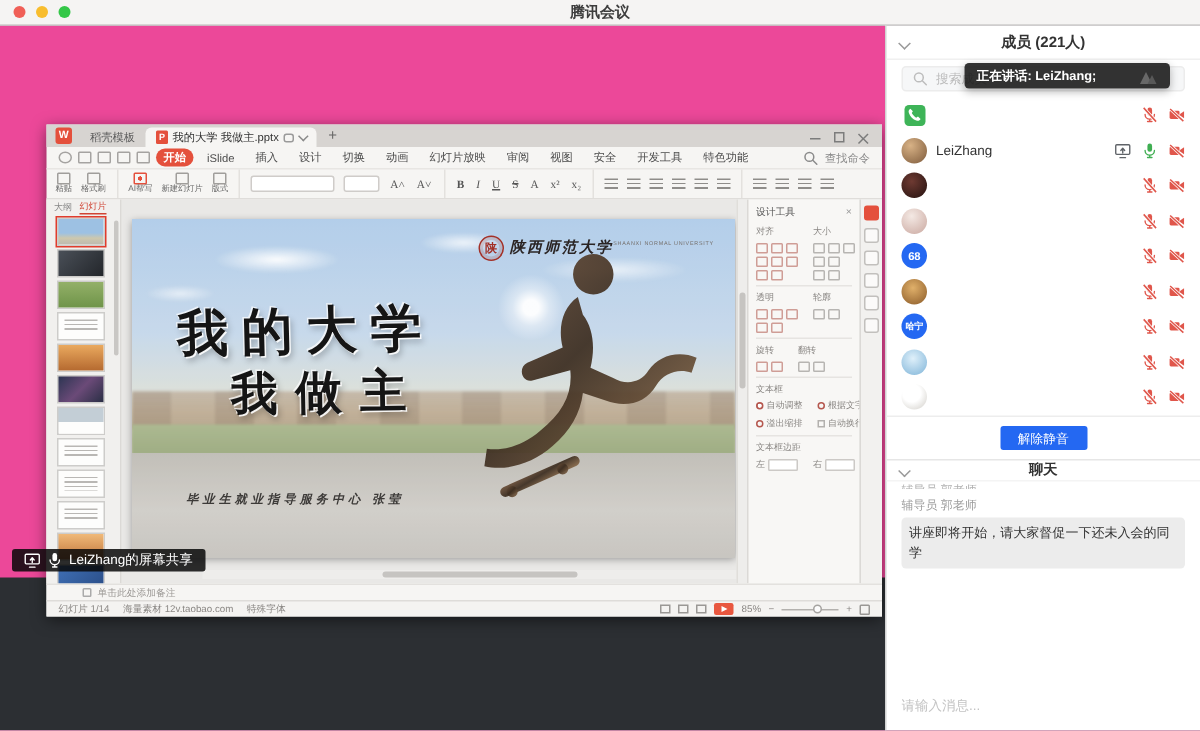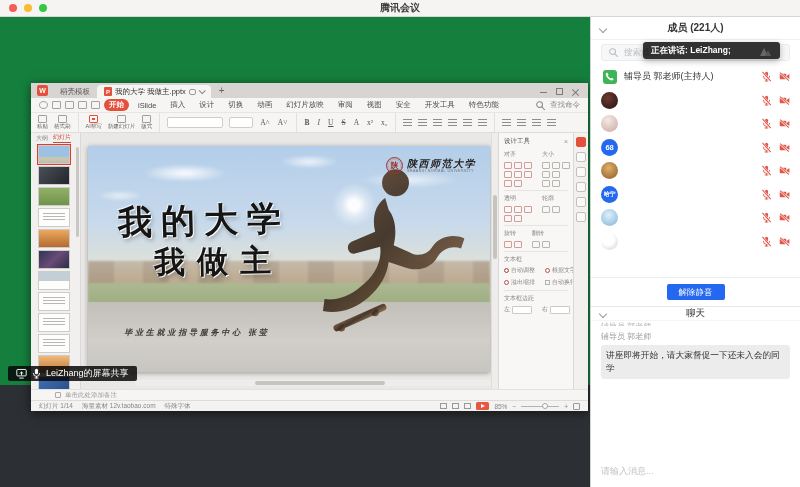--- a/index.html
+++ b/index.html
@@ -8,21 +8,21 @@
   #app{position:relative;width:800px;height:487px;background:#2c2f33}
 
   
   .titlebar{position:absolute;top:0;left:0;right:0;height:17px;background:#f5f4f3;border-bottom:1px solid #d7d6d5;display:flex;align-items:center;justify-content:center;z-index:30}
   .lights{position:absolute;left:9px;top:4px;display:flex;gap:7px}
   .light{width:8px;height:8px;border-radius:50%}
   .l-close{background:#f05f57}.l-min{background:#f8bd2e}.l-max{background:#34c748}
   .tb-title{font-size:10px;color:#3d3d3d;font-weight:bold}
 
   
-  .stage{position:absolute;top:17px;left:0;width:590px;height:368px;background:#15803d}
+  .stage{position:absolute;top:17px;left:0;width:590px;height:368px;background:#ec4899}
   .share-badge{position:absolute;left:8px;bottom:4px;height:15px;background:rgba(8,8,8,.85);border-radius:2px;display:flex;align-items:center;gap:4px;padding:0 8px;color:#fff;font-size:9px;z-index:5}
   .share-badge svg{display:block}
 
   
   .wps{position:absolute;left:31px;top:66px;width:557px;height:328px;background:#f6f5f3;box-shadow:0 2px 10px rgba(0,0,0,.55)}
   .tabstrip{position:absolute;left:0;top:0;width:557px;height:15px;background:#d7d4d1;display:flex;align-items:flex-end;padding-left:4px}
   .wps-logo{width:11px;height:11px;background:#e4503c;border-radius:2px;margin:0 5px 2px 2px;display:flex;align-items:center;justify-content:center;color:#fff;font-size:7px;font-weight:bold}
   .tab{height:13px;display:flex;align-items:center;gap:3px;padding:0 7px;font-size:7.5px;color:#5a5a5a}
   .tab.doc{background:#f6f5f3;border-radius:4px 4px 0 0;color:#333}
   .dicon{width:8px;height:9px;background:#e4503c;border-radius:1px;color:#fff;font-size:6px;display:flex;align-items:center;justify-content:center;font-weight:bold}
@@ -34,21 +34,21 @@
   .wc-min::after{content:"";position:absolute;left:0;right:0;bottom:2px;height:1px;background:#7c7c7c}
   .wc-max{border:1px solid #7c7c7c}
   .wc-close::before,.wc-close::after{content:"";position:absolute;left:3px;top:0;width:1px;height:9px;background:#7c7c7c}
   .wc-close::before{transform:rotate(45deg)}.wc-close::after{transform:rotate(-45deg)}
 
   .menurow{position:absolute;left:0;top:15px;width:557px;height:14px;display:flex;align-items:center;padding:0 8px;gap:4px;font-size:7.5px;color:#4c4c4c}
   .qico{width:9px;height:8px;border:1px solid #a5a3a1;border-radius:1px}
   .qico.round{border-radius:50%}
   .menu-item{padding:1px 5px;white-space:nowrap}
   .menu-item.active{background:#e4503c;color:#fff;border-radius:8px;font-weight:bold}
-  .findgrp{margin-left:auto;display:flex;align-items:center;gap:4px;color:#8b8b8b}
+  .findgrp{margin-left:auto;display:flex;align-items:flex-end;gap:4px;color:#8b8b8b}
 
   .toolbar{position:absolute;left:0;top:29px;width:557px;height:21px;border-top:1px solid #e8e6e3;border-bottom:1px solid #dfddda;display:flex;align-items:center;padding:0 6px;gap:7px}
   .tgroup{display:flex;align-items:center;gap:6px;height:19px;padding-right:7px;border-right:1px solid #e3e1de}
   .tbtn{display:flex;flex-direction:column;align-items:center;justify-content:center;font-size:5.5px;color:#6a6a6a;gap:1px;line-height:1}
   .tico{width:9px;height:8px;border:1px solid #a09e9b;border-radius:1px}
   .tico.red{border-color:#e4503c;background:radial-gradient(circle,#e4503c 0 30%,transparent 32%)}
   .finput{width:56px;height:11px;background:#fff;border:1px solid #cfccc9;border-radius:2px}
   .fsize{width:24px}
   .glyphbtn{font-size:7.5px;color:#555;font-family:"Liberation Serif",serif;padding:0 1px}
   .parico{width:9px;height:8px;background:repeating-linear-gradient(180deg,#8f8d8a 0 1px,transparent 1px 3px)}
@@ -81,21 +81,21 @@
   .sl-buildings{position:absolute;left:0;right:0;top:51%;height:11%;background:repeating-linear-gradient(90deg,rgba(125,95,70,.38) 0 26px,rgba(168,138,108,.34) 26px 55px),linear-gradient(180deg,rgba(150,120,92,.25),rgba(160,130,100,.45));filter:blur(1.2px)}
   .sl-lawn{position:absolute;left:0;right:0;top:60.5%;height:9%;background:linear-gradient(180deg,#9dac7d,#8d9e6c);filter:blur(.8px)}
   .sl-road{position:absolute;left:0;right:0;top:69%;height:31%;background:linear-gradient(180deg,#b6b3ab,#c9c6c0 55%,#bebbb5)}
   .sl-wash{position:absolute;inset:0;background:rgba(255,255,255,.16)}
   .sl-flare{position:absolute;left:60.5%;top:16%;width:46px;height:46px;background:radial-gradient(circle,rgba(255,255,255,.95) 0 16%,rgba(255,255,255,.4) 38%,transparent 68%)}
   .sl-fig{position:absolute;right:1%;top:9%;height:82%}
   .sl-t1{position:absolute;left:7.5%;top:23%;font-family:"DejaVu Serif","Liberation Serif",serif;font-weight:bold;font-size:34px;letter-spacing:9px;color:#151515;transform:rotate(-1.5deg);text-shadow:1px 1px 0 rgba(255,255,255,.9),-1px -1px 0 rgba(255,255,255,.7),2px 3px 4px rgba(0,0,0,.25)}
   .sl-t2{position:absolute;left:16.5%;top:42%;font-family:"DejaVu Serif","Liberation Serif",serif;font-weight:bold;font-size:31px;letter-spacing:12px;color:#151515;transform:rotate(-1deg);text-shadow:1px 1px 0 rgba(255,255,255,.9),-1px -1px 0 rgba(255,255,255,.7),2px 3px 4px rgba(0,0,0,.25)}
   .sl-logo{position:absolute;right:3.5%;top:5%;display:flex;align-items:center;gap:4px}
   .seal{width:17px;height:17px;border:1.4px solid #a33027;border-radius:50%;box-shadow:inset 0 0 0 2px rgba(163,48,39,.18);display:flex;align-items:center;justify-content:center;font-size:8px;color:#a33027;font-family:"DejaVu Serif",serif;font-weight:bold}
-  .logotxt{display:flex;flex-direction:column;line-height:1.15}
+  .logotxt{display:flex;flex-direction:row;line-height:1.15}
   .logocn{font-family:"DejaVu Serif","Liberation Serif",serif;font-weight:bold;font-size:10px;color:#2a2424;letter-spacing:1.5px;font-style:italic}
   .logoen{font-size:3.6px;color:#756f6b;letter-spacing:.5px}
   .sl-footer{position:absolute;left:9%;bottom:15%;font-size:8px;font-weight:bold;font-style:italic;color:#3c3a38;letter-spacing:2.8px}
   .vscroll{position:absolute;left:460px;top:0;width:7px;height:256px;background:#eeedeb;border-left:1px solid #e0deda}
   .vthumb{position:absolute;left:1px;top:62px;width:4px;height:64px;background:#c6c4c1;border-radius:2px}
   .hscroll{position:absolute;left:54px;top:247px;width:402px;height:6px;background:#eeedeb}
   .hthumb{position:absolute;left:120px;top:1px;width:130px;height:4px;background:#c6c4c1;border-radius:2px}
 
   
   .panel{position:absolute;left:467px;top:0;width:75px;height:256px;background:#f8f7f5;border-left:1px solid #dbd9d6;padding:4px 5px;font-size:6px;color:#8a8784}
@@ -152,21 +152,21 @@
   .av-sky{background:radial-gradient(circle at 45% 35%,#dff0fa,#7fb4d8)}
   .av-cat{background:radial-gradient(circle at 40% 35%,#ffffff 40%,#cfccc6)}
   .mname{font-size:9px;color:#333;white-space:nowrap;overflow:hidden;text-overflow:ellipsis;flex:1}
   .blurbar{height:9px;border-radius:2px;background:#c7c7c7;filter:blur(2px)}
   .micons{display:flex;align-items:center;gap:7px;margin-left:auto;flex:none}
   .ic{width:11px;height:11px;display:block}
   .red{color:#e0564b}.green{color:#3fae52}.gray{color:#5f6368}
   .unmuterow{height:29px;border-top:1px solid #ededed;display:flex;align-items:center;justify-content:center;flex:none}
   .unmutebtn{background:#2468f2;color:#fff;font-size:8.5px;border:none;border-radius:2px;padding:3px 12px;line-height:1.2}
   .chat-h{height:15px;border-top:1px solid #e6e6e6;border-bottom:1px solid #f4f4f4;display:flex;align-items:center;justify-content:center;position:relative;flex:none}
-  .chat-h .t{font-size:9.5px;color:#333;font-weight:normal}
+  .chat-h .t{font-size:9.5px;color:#333;font-weight:bold}
   .chat-h .collapse{top:4px}
   .chatbody{flex:1;overflow:hidden;padding:0 10px}
   .sender{font-size:8px;color:#9d9d9d;margin:5px 0 3px}
   .sender.clipped{height:5px;overflow:hidden;margin-top:0;opacity:.8}
   .bubble{display:inline-block;background:#ececec;border-radius:3px;padding:4px 5px;font-size:8.7px;color:#333;line-height:1.5;max-width:100%}
   .timerow{text-align:center;margin:5px 0 1px}
   .timebadge{display:inline-block;background:#d4d4d4;color:#fff;font-size:7.5px;padding:1px 6px;border-radius:2px}
   .sendto{height:16px;border-top:1px solid #ececec;display:flex;align-items:center;gap:4px;padding:0 10px;flex:none}
   .sendto .lb{font-size:8.5px;color:#888}
   .sendto .val{font-size:8.5px;color:#4a7df0}
@@ -578,31 +578,45 @@
     </div>
 
     <div class="mlist">
 
       <div class="mrow">
         <span class="avatar av-host">
             <svg class="ic" width="10" height="10">
               <use href="#ic-phone"></use>
             </svg>
           </span>
-        <span class="mname">辅导员 郭老师(主持人)</span>
         <span class="micons">
           <svg class="ic red">
               <use href="#ic-mic-off"></use>
             </svg>
           <svg class="ic red">
               <use href="#ic-cam-off"></use>
             </svg>
         </span>
       </div>
 
+      <div class="mrow">
+        <span class="avatar av-tan"></span>
+        <span class="mname">LeiZhang</span>
+        <span class="micons">
+          <svg class="ic gray">
+              <use href="#ic-monitor-share"></use>
+            </svg>
+          <svg class="ic green">
+              <use href="#ic-mic"></use>
+            </svg>
+          <svg class="ic red">
+              <use href="#ic-cam-off"></use>
+            </svg>
+        </span>
+      </div>
 
       <div class="mrow">
         <span class="avatar av-dark"></span>
         <span class="mname"><span class="blurbar" style="width: 64px;"></span></span>
         <span class="micons">
           <svg class="ic red">
               <use href="#ic-mic-off"></use>
             </svg>
           <svg class="ic red">
               <use href="#ic-cam-off"></use>

